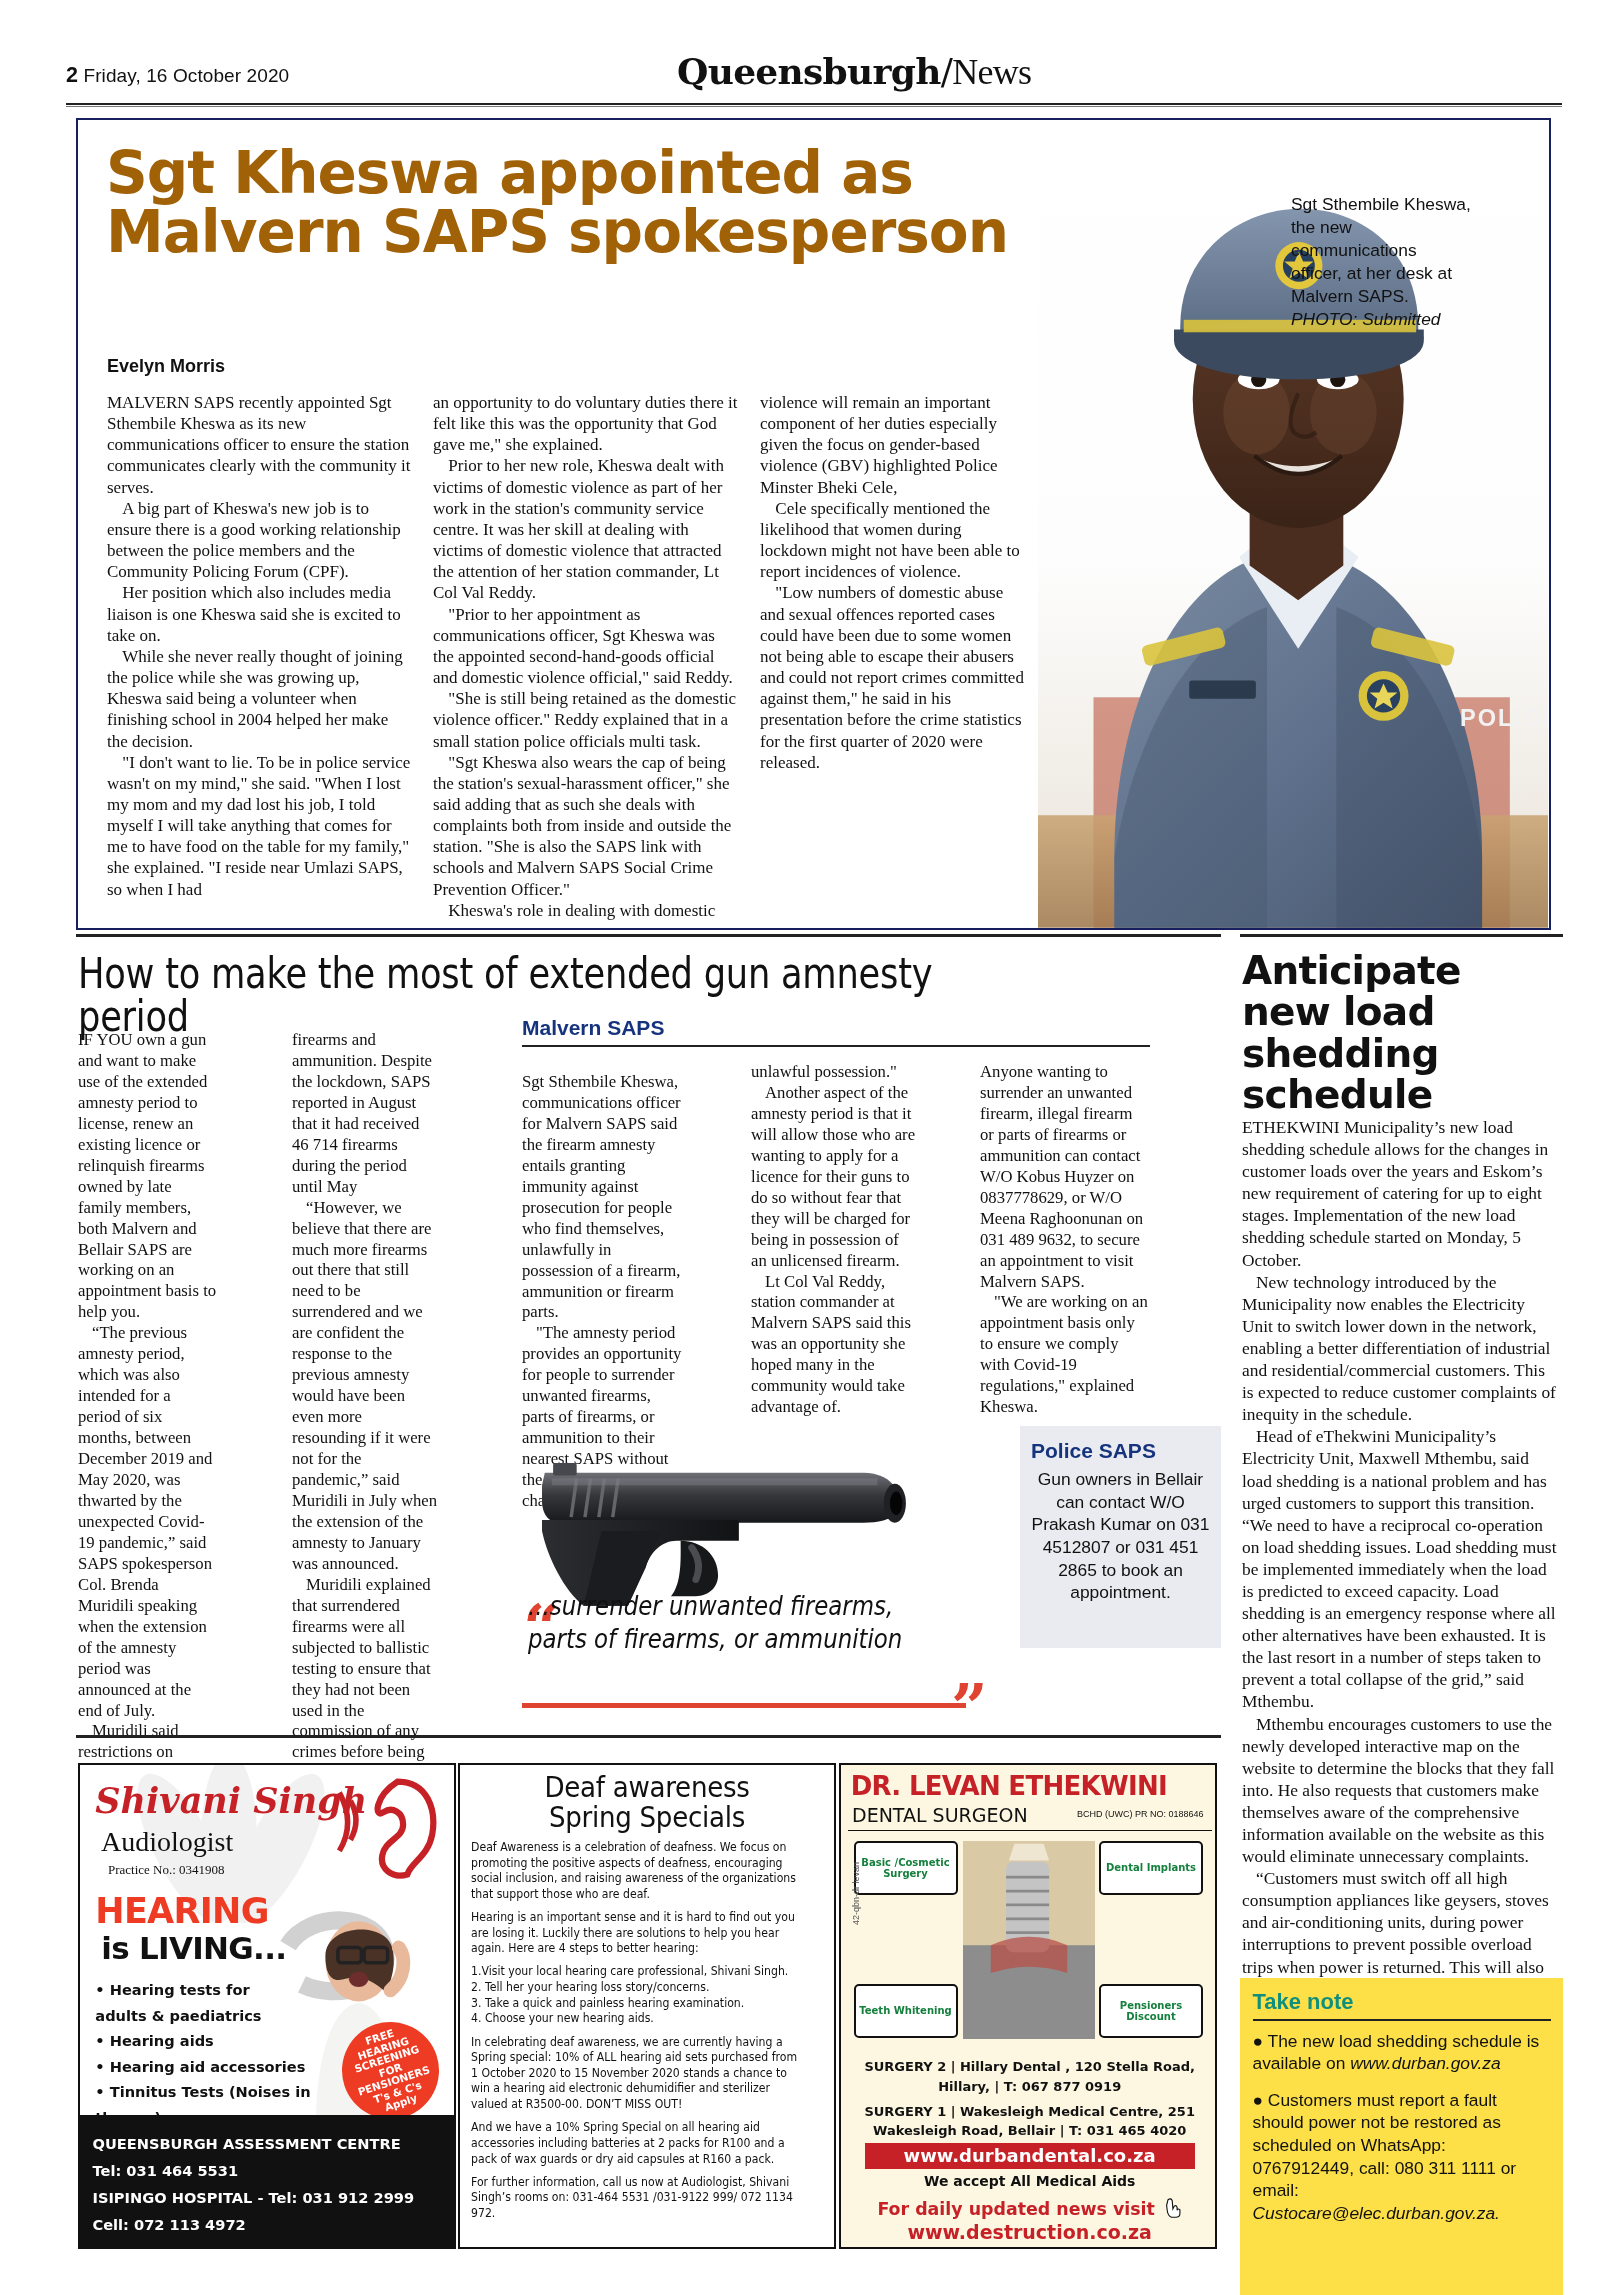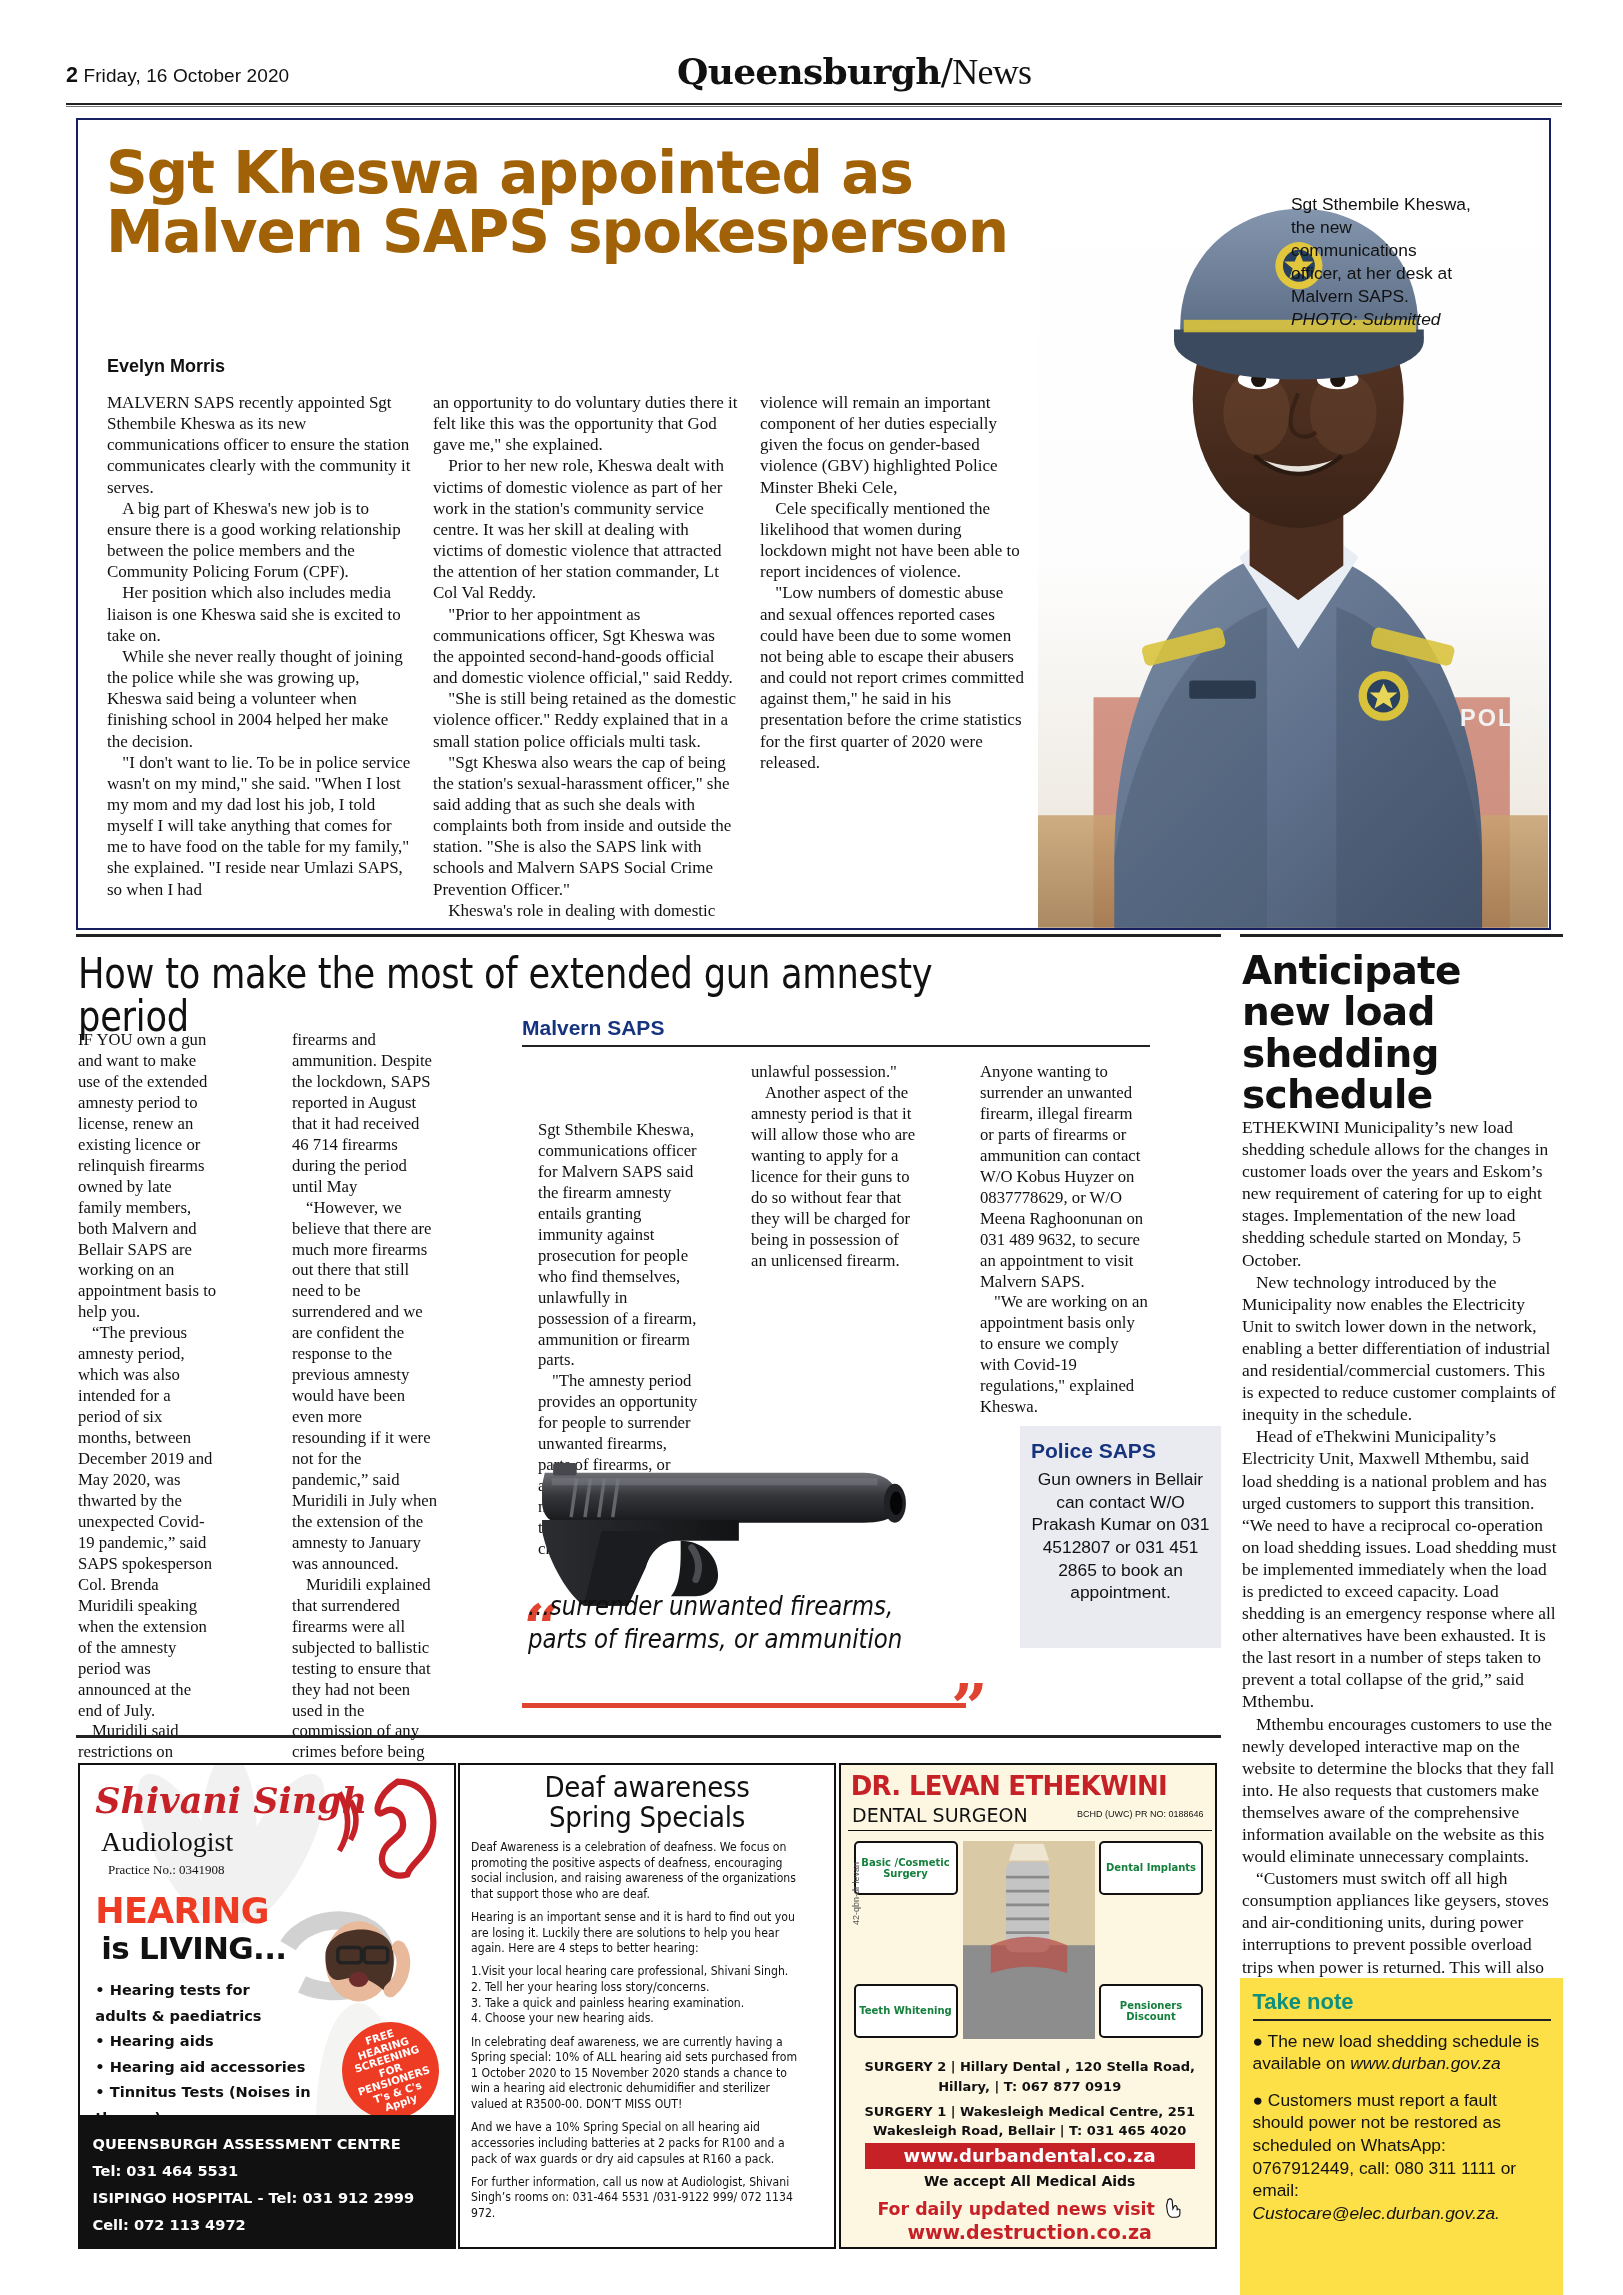--- a/index.html
+++ b/index.html
@@ -30,21 +30,21 @@
   .caption{position:absolute;left:1291px;top:193px;width:180px;font-family:"Liberation Sans",sans-serif;font-size:17.4px;line-height:1.32;color:#111;z-index:6;}
   .caption i{font-style:italic;}
 
   
   .sec2-head{position:absolute;left:78px;top:952px;width:1138px;font-family:"DejaVu Sans",sans-serif;font-weight:normal;font-size:43px;line-height:1;letter-spacing:-0.3px;transform:scaleX(.82);transform-origin:left top;}
   .gun-c{position:absolute;font-family:"Liberation Serif",serif;font-size:16.7px;line-height:1.255;}
   .gun-c p{margin:0;}
   .gun-c p+p{text-indent:14px;}
   .g1{left:78px;top:1030px;width:139px;}
   .g2{left:292px;top:1030px;width:146px;}
-  .g3{left:522px;top:1120px;width:160px;margin-left:16px;}
+  .g3{left:522px;top:1072px;width:160px;}
   .g4{left:751px;top:1062px;width:167px;}
   .g5{left:980px;top:1062px;width:170px;}
 
   .sub-label{position:absolute;left:522px;top:1016px;width:628px;font-family:"Liberation Sans",sans-serif;font-weight:bold;font-size:21px;color:#16337e;}
   .sub-rule{position:absolute;left:522px;top:1045px;width:628px;height:2.1px;background:#222;}
 
   .bellair{position:absolute;left:1020px;top:1426px;width:201px;height:222px;background:#e9ebf0;padding:12.5px 11px 0 11px;box-sizing:border-box;}
   .bellair h4{margin:0 0 5.6px 0;font-family:"Liberation Sans",sans-serif;font-weight:bold;font-size:21px;color:#16337e;}
   .bellair p{margin:0;font-family:"Liberation Sans",sans-serif;font-size:17.4px;line-height:1.3;text-align:center;}
 
@@ -264,20 +264,21 @@
   <div class="sub-label">Malvern SAPS</div>
   <div class="sub-rule"></div>
 
   <div class="gun-c g3">
     <p>Sgt Sthembile Kheswa, communications officer for Malvern SAPS said the firearm amnesty entails granting immunity against prosecution for people who find themselves, unlawfully in possession of a firearm, ammunition or firearm parts.</p>
     <p>"The amnesty period provides an opportunity for people to surrender unwanted firearms, parts of firearms, or ammunition to their nearest SAPS without the fear of being charged for</p>
   </div>
   <div class="gun-c g4">
     <p>unlawful possession."</p>
     <p>Another aspect of the amnesty period is that it will allow those who are wanting to apply for a licence for their guns to do so without fear that they will be charged for being in possession of an unlicensed firearm.</p>
+    <p>Lt Col Val Reddy, station commander at Malvern SAPS said this was an opportunity she hoped many in the community would take advantage of.</p>
   </div>
   <div class="gun-c g5">
     <p>Anyone wanting to surrender an unwanted firearm, illegal firearm or parts of firearms or ammunition can contact W/O Kobus Huyzer on 0837778629, or W/O Meena Raghoonunan on 031 489 9632, to secure an appointment to visit Malvern SAPS.</p>
     <p>"We are working on an appointment basis only to ensure we comply with Covid-19 regulations," explained Kheswa.</p>
   </div>
 
   <div class="gunimg">
     <svg width="416" height="201" viewBox="0 0 600 290" xmlns="http://www.w3.org/2000/svg">
       <defs>
         <linearGradient id="steel" x1="0" y1="0" x2="0" y2="1">

